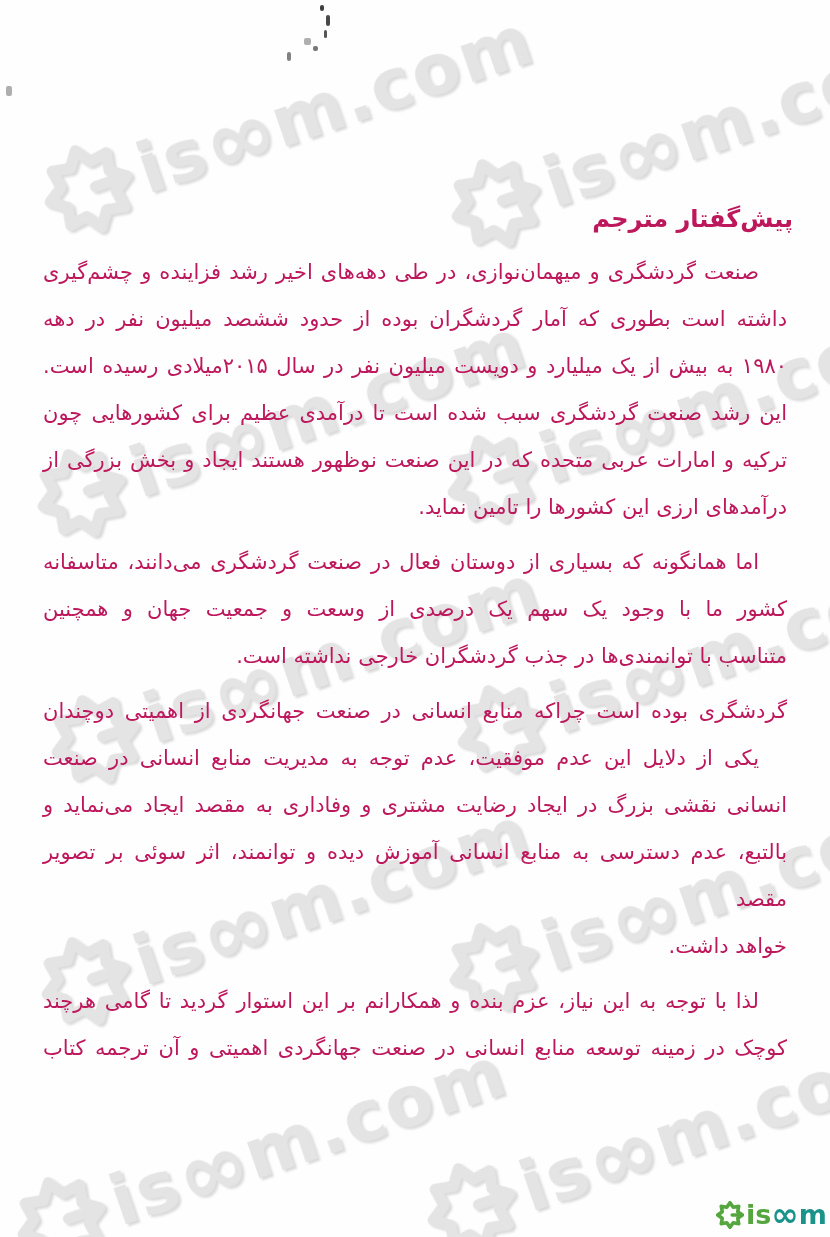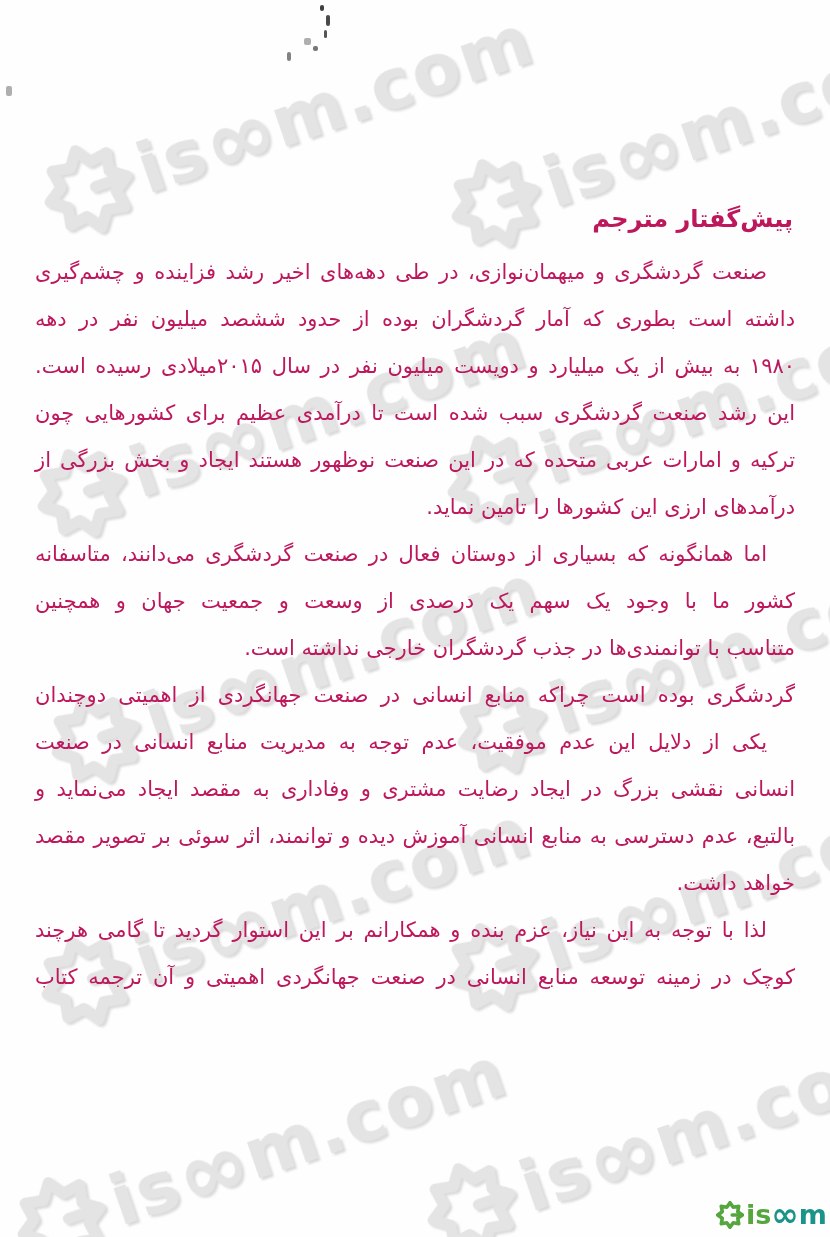--- a/index.html
+++ b/index.html
@@ -30,21 +30,21 @@
   .page-text{
     position:absolute;left:35px;right:35px;top:203px;z-index:3;
     direction:rtl;
     color:#be185d;
   }
   .page-title{
     font-size:24px;font-weight:bold;
     text-align:right;line-height:32px;
     margin:0 2px 14px 0;
   }
-  .paragraph{margin:0;}
+  .paragraph{margin:8px;}
   .line{
     font-size:21px;line-height:47px;
     text-align:justify;text-align-last:justify;
     white-space:normal;
   }
   .line.indent{padding-right:28px;}
   .line.last{text-align-last:right;}
   
   .speck{position:absolute;background:#1c1c1c;border-radius:2px;z-index:4;}
   

